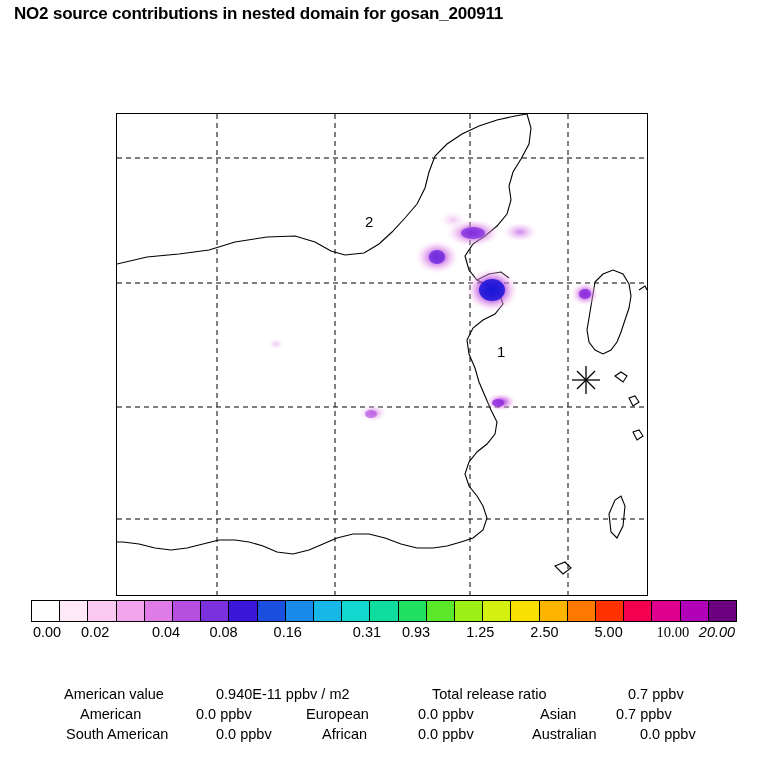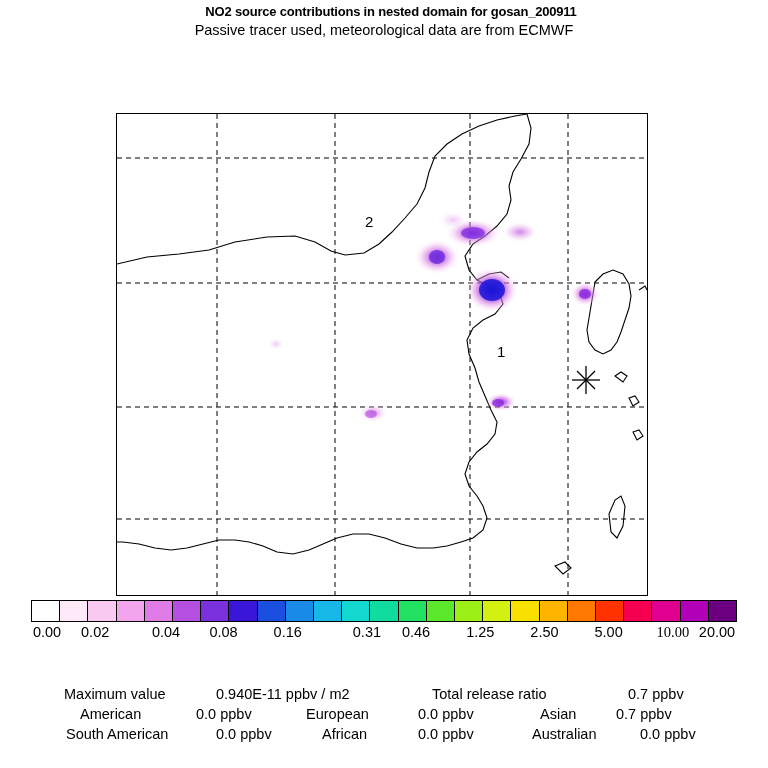--- a/index.html
+++ b/index.html
@@ -15,23 +15,23 @@
     overflow: hidden;
     position: relative;
   }
   .page {
     width: 768px;
     height: 768px;
     position: relative;
   }
   
   .title {
-    font-size: 13px;
+    font-size: 17px;
     font-weight: bold;
-    text-align: center;
+    text-align: left;
     padding-left: 14px;
     padding-top: 4px;
     letter-spacing: -0.2px;
   }
   .subline {
     font-size: 14.5px;
     text-align: center;
     margin-top: 3px;
     white-space: nowrap;
   }
@@ -115,21 +115,20 @@
 </style>
 </head>
 <body>
 
 <div class="page">
 
   <div class="title">NO2 source contributions in nested domain for gosan_200911</div>
 
 
 
-  <div class="subline">Passive tracer used, meteorological data are from ECMWF</div>
 
   <div class="map-wrap">
     <svg class="map-svg" width="530" height="481" viewBox="0 0 530 481">
       <defs>
         <radialGradient id="plumeA" cx="50%" cy="50%" r="50%">
           <stop offset="0%" stop-color="#1a16d8" stop-opacity="1"></stop>
           <stop offset="22%" stop-color="#5a24dc" stop-opacity="0.95"></stop>
           <stop offset="45%" stop-color="#a63fe0" stop-opacity="0.8"></stop>
           <stop offset="70%" stop-color="#e28ee8" stop-opacity="0.5"></stop>
           <stop offset="100%" stop-color="#fbe4f8" stop-opacity="0"></stop>
@@ -254,31 +253,31 @@
         <div style="background: rgb(106, 0, 128);"></div>
       </div>
   </div>
   <div class="cbar-labels" id="cbar-labels">
       <span style="left: 47px;">0.00</span>
       <span style="left: 95.1818px;">0.02</span>
       <span style="left: 166px;">0.04</span>
       <span style="left: 223.545px;">0.08</span>
       <span style="left: 287.727px;">0.16</span>
       <span style="left: 351.909px; margin-left: 15px;">0.31</span>
-      <span style="left: 416.091px;">0.46</span>
+      <span style="left: 416.091px;">0.93</span>
       <span style="left: 480.273px;">1.25</span>
       <span style="left: 544.455px;">2.50</span>
       <span style="left: 608.636px;">5.00</span>
       <span style="left: 672.818px; font-family: Liberation Serif, serif;">10.00</span>
-      <span style="left: 717px;">20.00</span>
+      <span style="left: 717px; font-style: italic;">20.00</span>
     </div>
 
   <div class="stats">
     <div class="stats-row">
-      <span style="left:64px">Maximum value</span>
+      <span style="left:64px">American value</span>
       <span style="left:216px">0.940E-11 ppbv / m2</span>
       <span style="left:432px">Total release ratio</span>
       <span style="left:628px">0.7 ppbv</span>
     </div>
     <div class="stats-row">
       <span style="left:80px">American</span>
       <span style="left:196px">0.0 ppbv</span>
       <span style="left:306px">European</span>
       <span style="left:418px">0.0 ppbv</span>
       <span style="left:540px">Asian</span>

